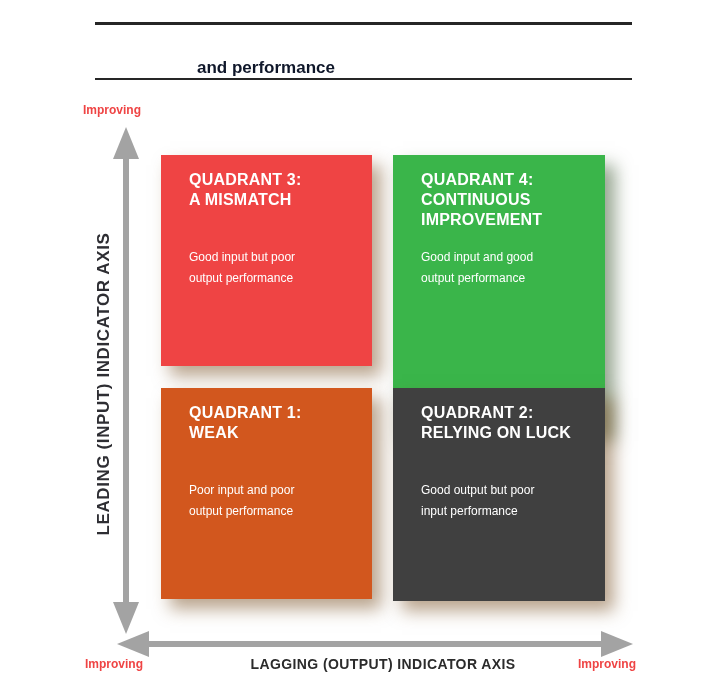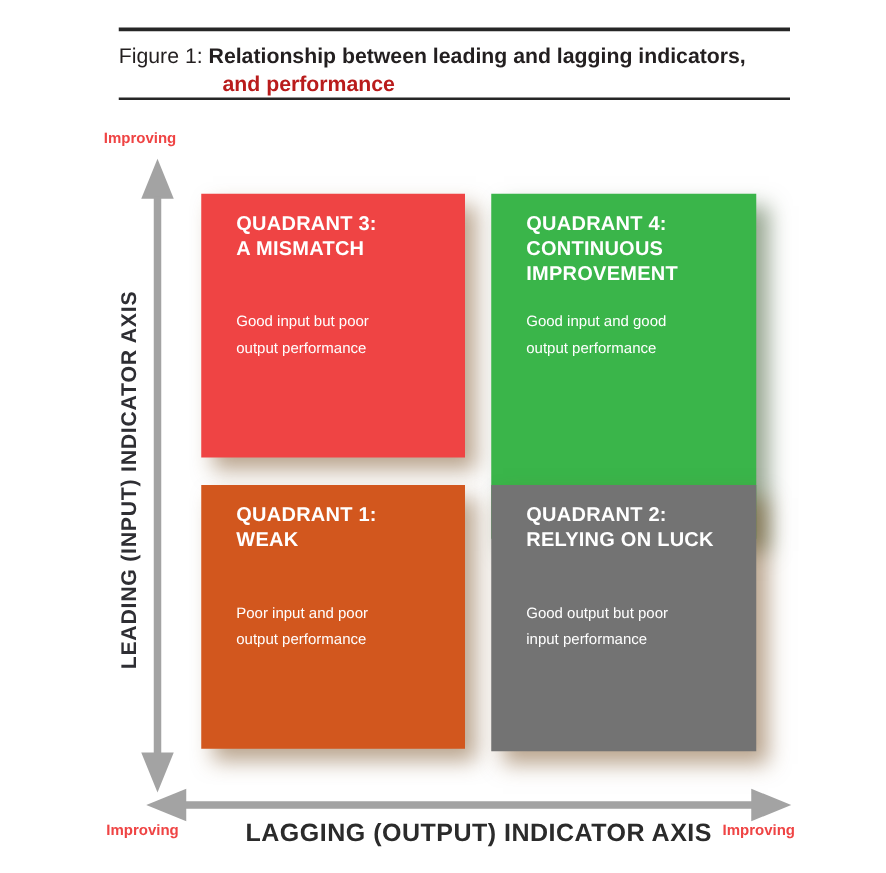--- a/index.html
+++ b/index.html
@@ -8,69 +8,65 @@
     font-family:"Liberation Sans", sans-serif; overflow:hidden;
     -webkit-font-smoothing:antialiased;
   }
 
   
   .cap-rule-top { position:absolute; left:95px; top:22px; width:537px; height:3px; background:#262626; }
   .cap-rule-bottom { position:absolute; left:95px; top:78px; width:537px; height:2px; background:#262626; }
   .cap-line1 { position:absolute; left:95px; top:33px; width:537px; font-size:17px; line-height:23px; color:#231f20; white-space:nowrap; }
   .cap-line1 .cap-label { font-weight:normal; }
   .cap-line1 .cap-bold { font-weight:bold; }
-  .cap-line2 { position:absolute; left:178px; top:56px; font-size:17px; line-height:23px; font-weight:bold; color:#b91c1c; white-space:nowrap; }
+  .cap-line2 { position:absolute; left:197px; top:56px; font-size:17px; line-height:23px; font-weight:bold; color:#0f172a; white-space:nowrap; }
 
   
   .end-label { position:absolute; font-size:12px; font-weight:bold; color:#ef4444; white-space:nowrap; }
   .improving-top { left:83px; top:103px; }
   .worsening-bl  { left:85px; top:657px; }
   .improving-br  { left:578px; top:657px; }
 
   
   .y-axis-title {
     position:absolute; left:104px; top:384px;
     transform:translate(-50%,-50%) rotate(-90deg);
     font-size:17px; font-weight:bold; letter-spacing:0.6px;
     color:#2e2e33; white-space:nowrap;
   }
   .x-axis-title {
     position:absolute; left:161px; top:656px; width:444px; text-align:center;
-    font-size:20px; font-weight:bold; letter-spacing:0.4px; color:#2b2b2b; white-space:nowrap;
+    font-size:14px; font-weight:bold; letter-spacing:0.4px; color:#2b2b2b; white-space:nowrap;
   }
 
   
   .arrow-svg { position:absolute; left:0; top:0; width:709px; height:698px; pointer-events:none; }
 
   
   .quad { position:absolute; width:211px; height:211px; color:#ffffff; }
   .quad .q-title {
     position:absolute; top:15px; left:28px; right:8px;
     font-size:16px; line-height:20px; font-weight:bold;
     letter-spacing:0.2px; white-space:pre-line;
   }
   .quad .q-body {
     position:absolute; top:92px; left:28px; right:8px;
     font-size:12px; line-height:21px; white-space:pre-line;
   }
   .q3 { left:161px; top:155px; background:#ef4444; box-shadow:9px 10px 16px rgba(118,76,30,0.5); }
   .q4 { left:393px; top:155px; width:212px; height:276px; background:#3AB54A; box-shadow:10px 10px 16px rgba(66,92,54,0.55); }
   .q1 { left:161px; top:388px; background:#D2571E; box-shadow:9px 10px 16px rgba(118,76,30,0.5); }
-  .q2 { left:393px; top:388px; width:212px; height:213px; background:#737373; box-shadow:9px 10px 16px rgba(118,76,30,0.5); }
+  .q2 { left:393px; top:388px; width:212px; height:213px; background:#404040; box-shadow:9px 10px 16px rgba(118,76,30,0.5); }
 </style>
 </head>
 <body>
 
 <div class="page">
 
   <div class="cap-rule-top"></div>
-  <div class="cap-line1">
-    <span class="cap-label">Figure 1:</span>
-    <span class="cap-bold">Relationship between leading and lagging indicators,</span>
-  </div>
   <div class="cap-line2">and performance</div>
   <div class="cap-rule-bottom"></div>
 
   <div class="end-label improving-top">Improving</div>
   <div class="end-label worsening-bl">Improving</div>
   <div class="end-label improving-br">Improving</div>
 
   <svg class="arrow-svg" viewBox="0 0 709 698" xmlns="http://www.w3.org/2000/svg">
     <g fill="#A3A3A3">
       <polygon points="126,127 113,159 139,159"></polygon>

